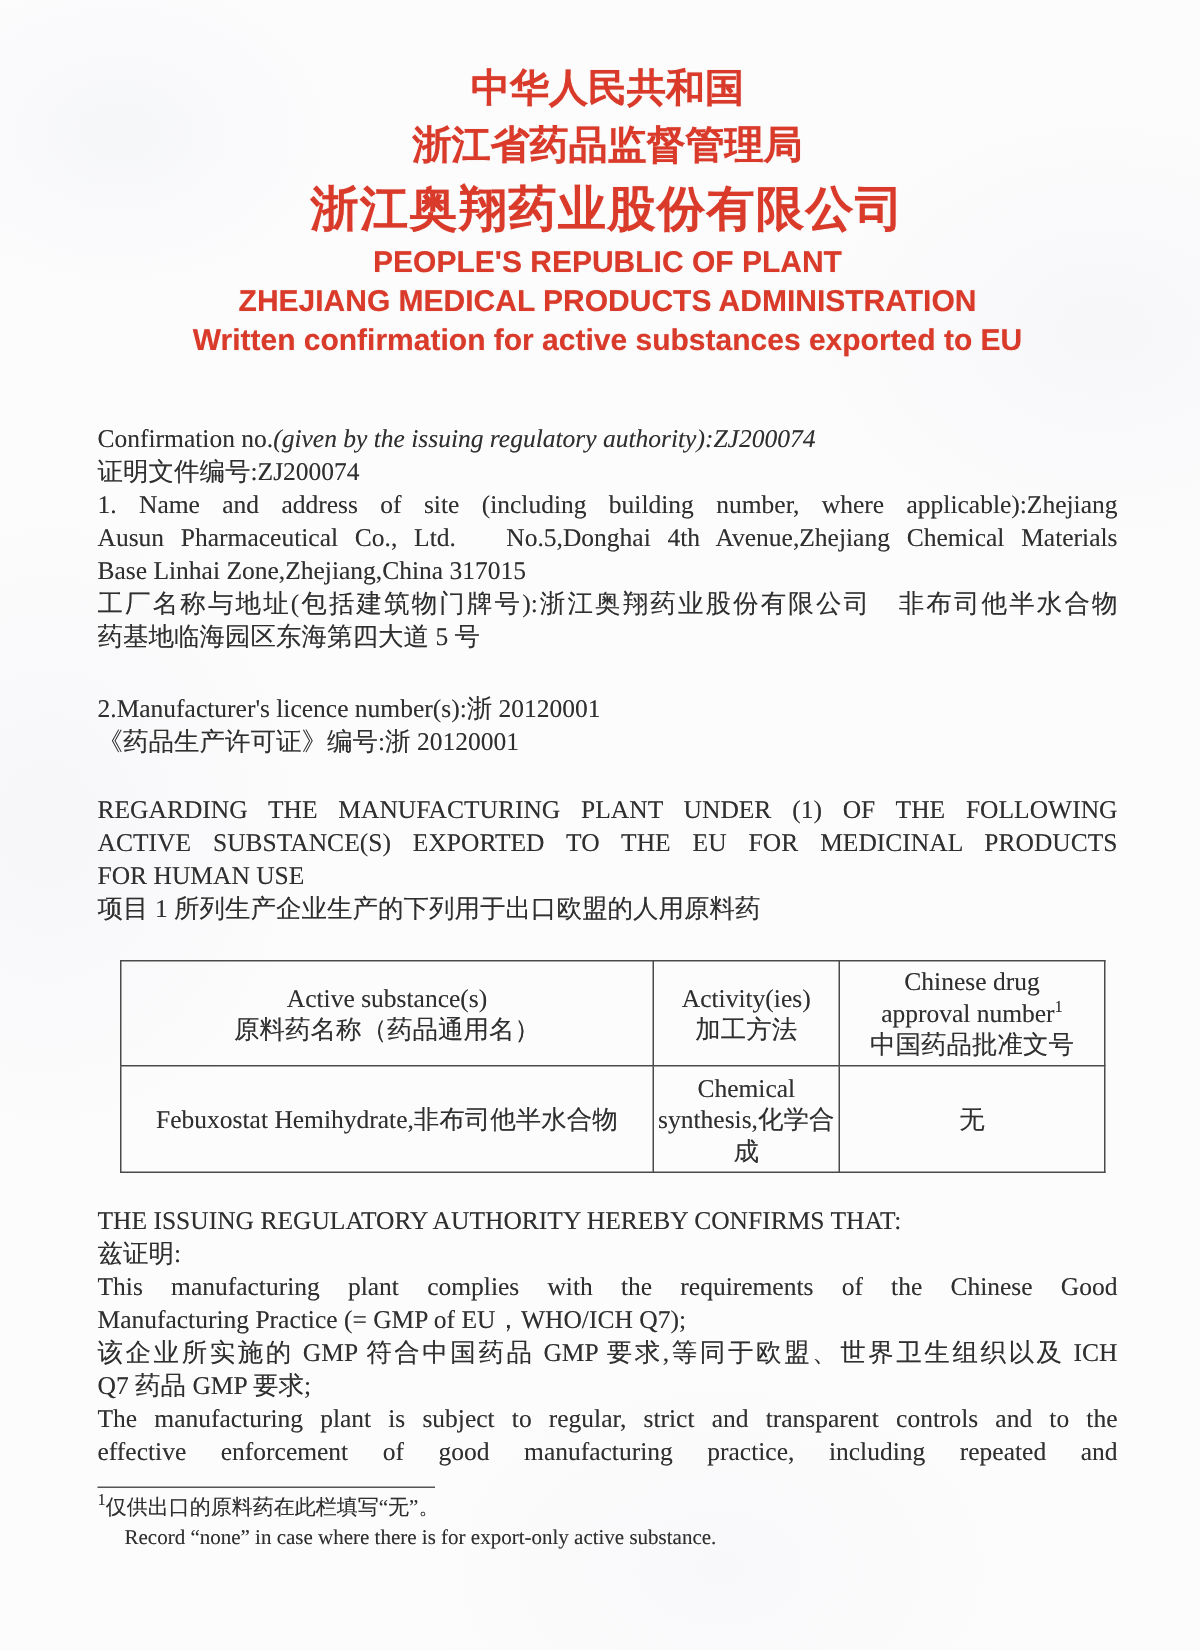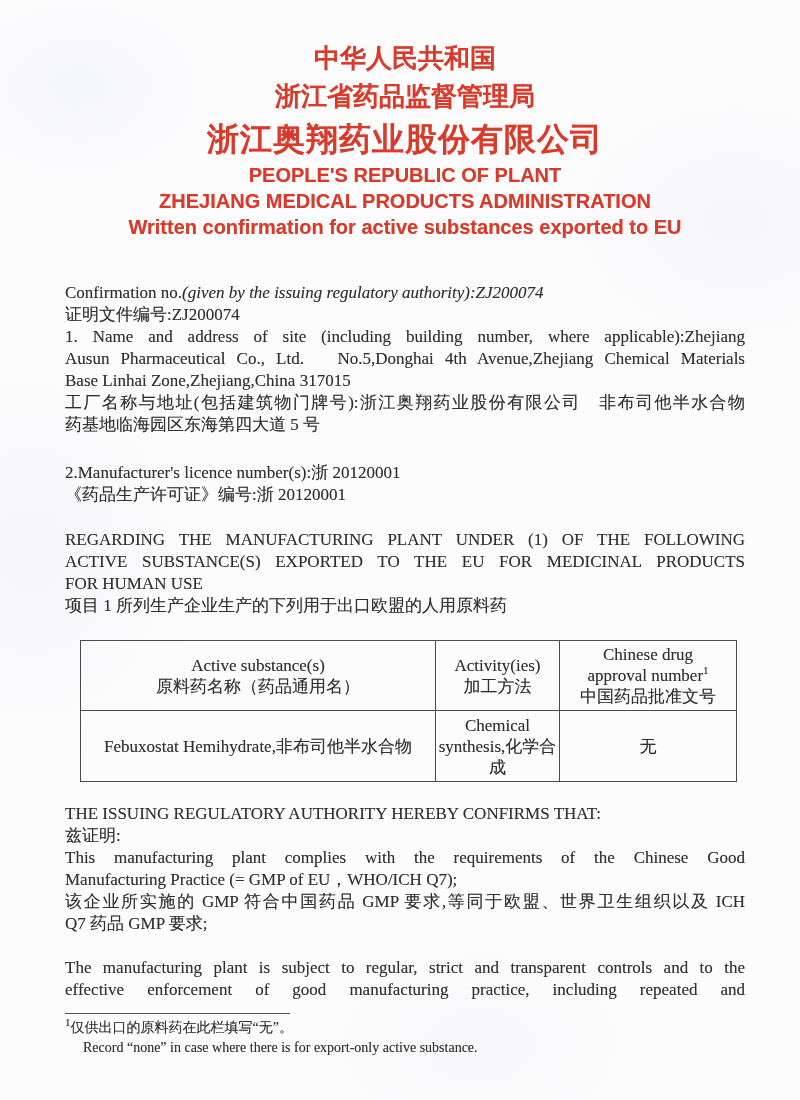--- a/index.html
+++ b/index.html
@@ -21,21 +21,21 @@
   .h-cn-big { font-weight:bold; font-size:32px; line-height:46px; letter-spacing:1px; }
   .h-en { font-family:"Liberation Sans", sans-serif; font-weight:bold; font-size:20px; line-height:26px; }
   .ln { font-size:17px; line-height:22px; text-shadow:0 0 0.4px rgba(45,45,45,0.4); }
   .just { text-align:justify; text-align-last:justify; }
   .it { font-style:italic; }
   .blk-confirmation { margin-top:42px; }
   .blk-site { }
   .blk-licence { margin-top:26px; }
   .blk-regarding { margin-top:23px; }
   .blk-confirms { margin-top:21px; }
-  .blk-final { margin-top:22px; }
+  .blk-final { }
   table.subst { border-collapse:collapse; margin-top:23px; margin-left:15px;
                 width:647px; table-layout:fixed; }
   table.subst td { border:1.5px solid #4a4a4a; text-align:center; vertical-align:middle;
                    font-size:17px; line-height:21px; padding:3px 2px;
                    text-shadow:0 0 0.4px rgba(45,45,45,0.4); }
   td.c1 { width:350px; } td.c2 { width:119px; } td.c3 { width:172px; }
   tr.hdr td { height:62px; }
   tr.bod td { height:64px; }
   td.cell-substance { text-align:left; padding-left:10px; }
   sup.fn { font-size:11px; line-height:0; vertical-align:super; }

